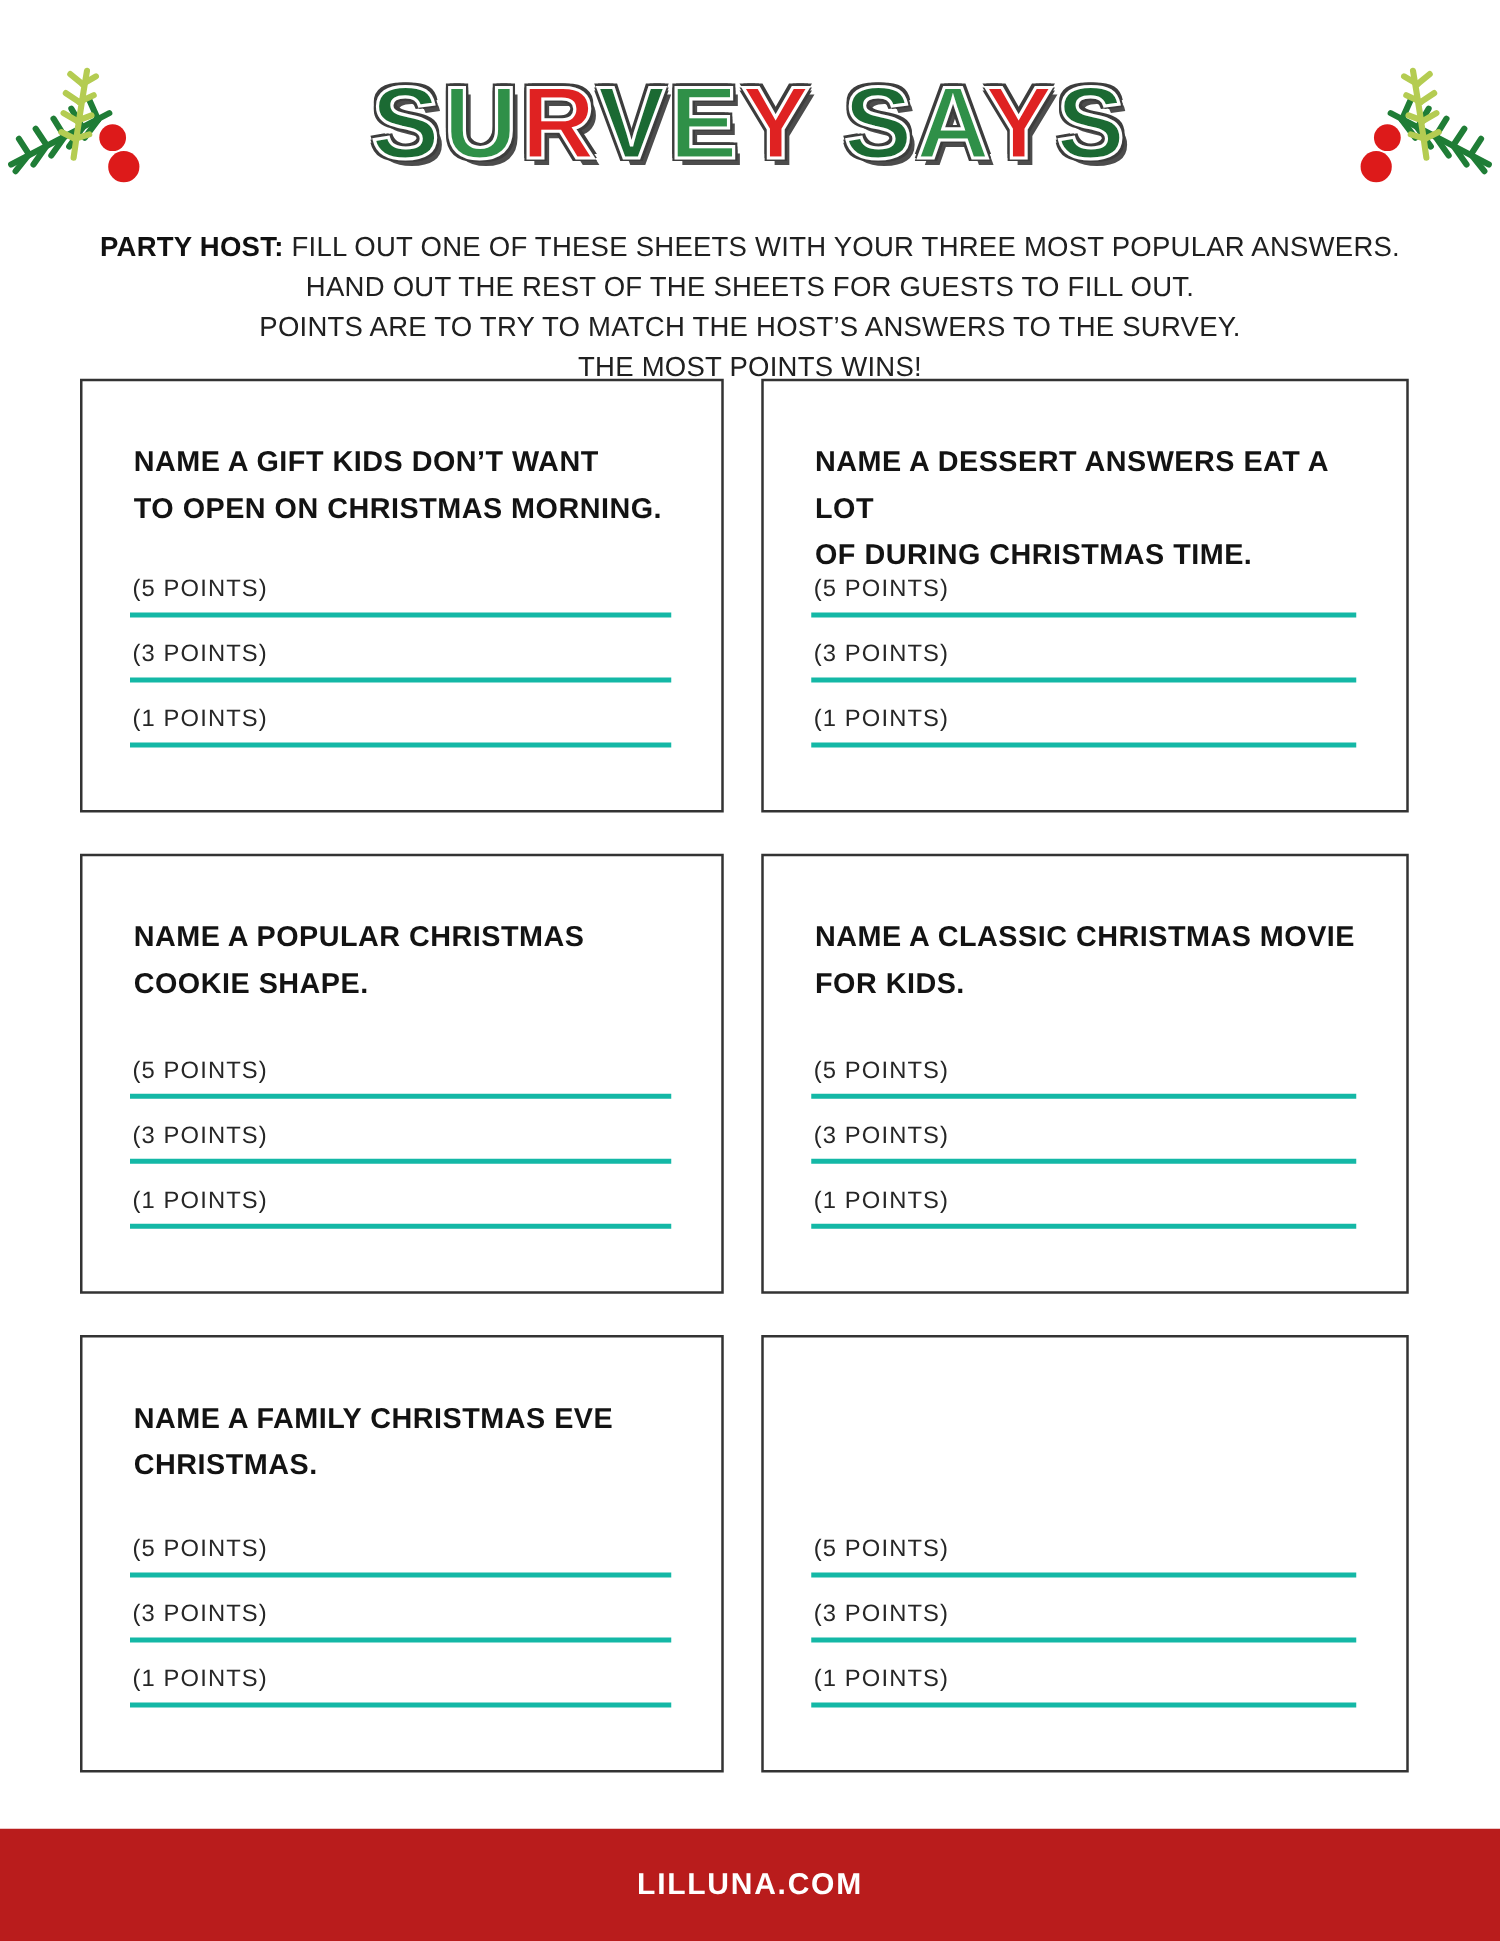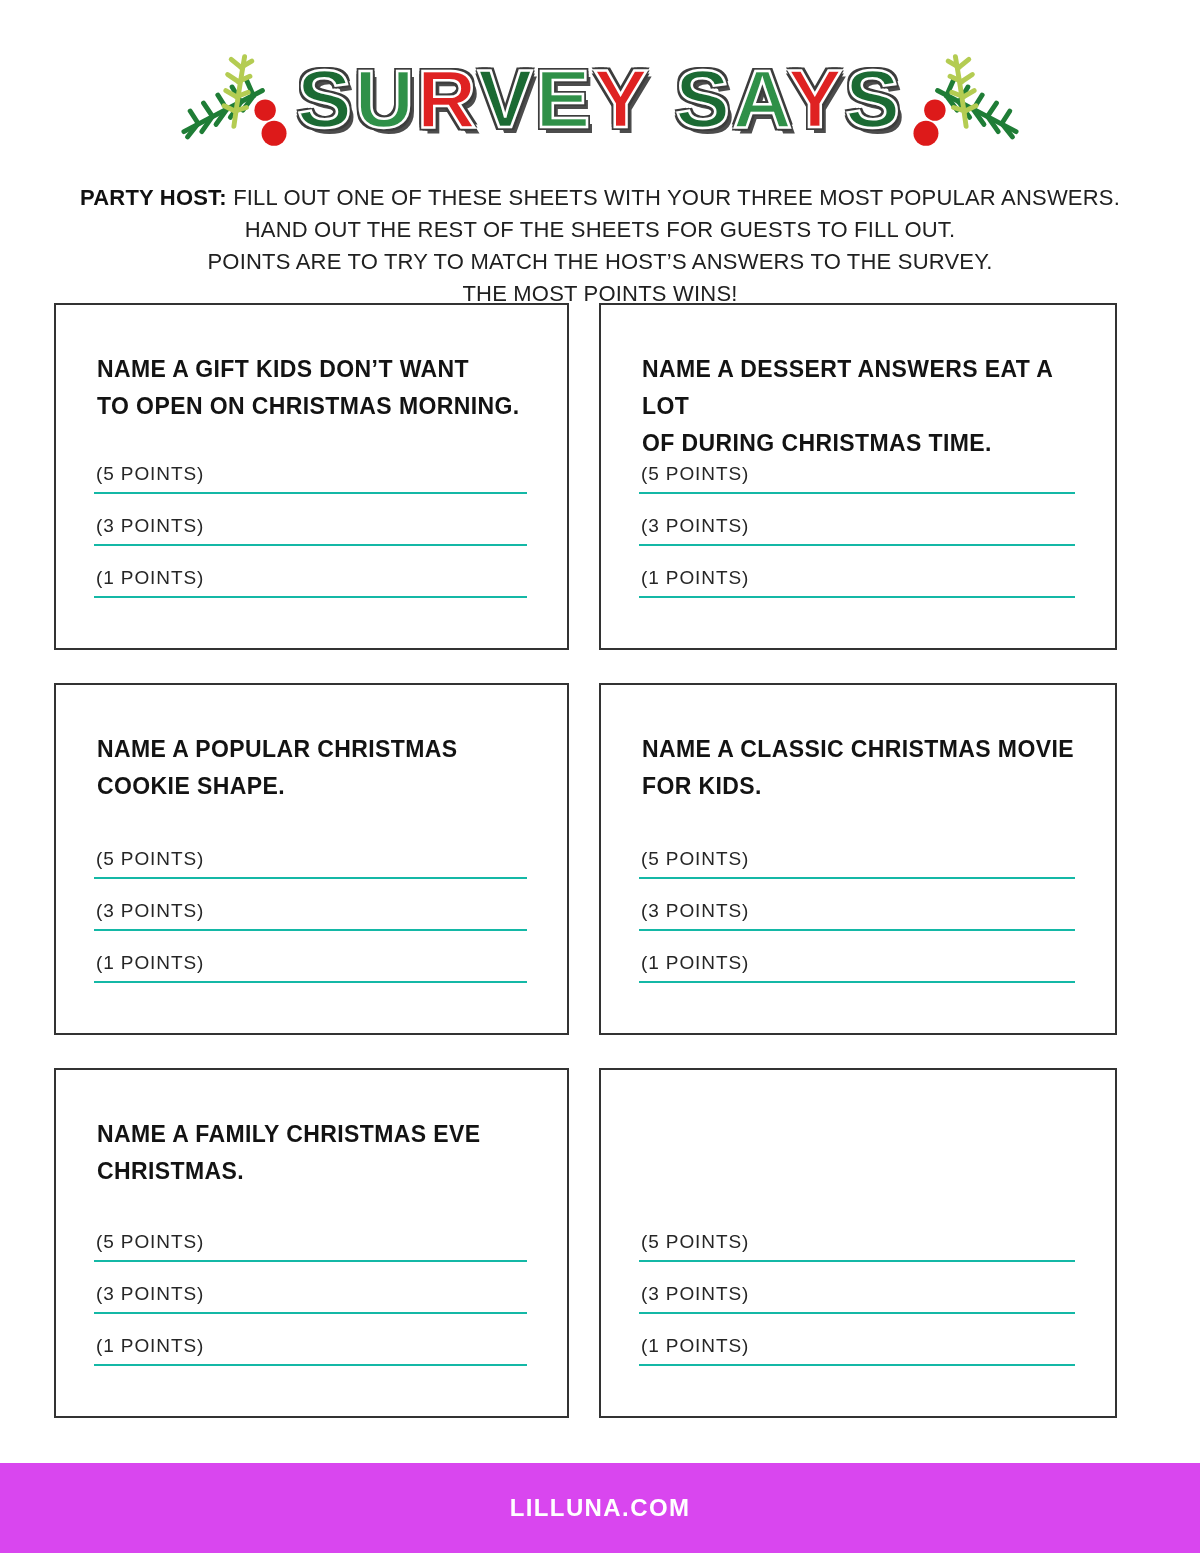--- a/index.html
+++ b/index.html
@@ -5,21 +5,21 @@
   * { margin:0; padding:0; box-sizing:border-box; }
   html,body { background:#ffffff; }
   body {
     width:1200px; height:1553px; position:relative; overflow:hidden;
     font-family:"Liberation Sans","DejaVu Sans",sans-serif; color:#1d1d1d;
   }
 
   
   .header {
     padding-top:40px; height:158px;
-    display:flex; align-items:center; justify-content:center; 
+    display:flex; align-items:center; justify-content:space-between; 
   }
   .holly { width:116px; height:110px; flex:0 0 auto; }
   .holly.right { transform:scaleX(-1); }
   .page-title {
     font-size:82px; font-weight:700; letter-spacing:3px; line-height:1;
     white-space:nowrap; padding:0 6px;
   }
   .t-letter{
     white-space:pre;
     -webkit-text-stroke:2.5px #ffffff;
@@ -31,35 +31,35 @@
 
   
   .instructions {
     margin-top:24px; text-align:center;
     font-size:22px; line-height:32px; color:#202020; letter-spacing:0.2px;
   }
   .i-bold { font-weight:700; color:#111; }
 
   
   .grid {
-    position:absolute; top:303px; left:54px;
+    position:absolute; top:303px; left:64px;
     display:grid;
     grid-template-columns:515px 518px;
     grid-template-rows:347px 352px 350px;
     column-gap:30px; row-gap:33px;
   }
   .card { border:2px solid #333333; position:relative; background:#ffffff; }
   .q {
     position:absolute; top:46px; left:41px; right:38px;
     font-size:23px; font-weight:700; line-height:1.6; letter-spacing:0.4px; color:#131313;
   }
   .card.center-q .q { text-align:center; top:60px; }
 
   .points { position:absolute; left:38px; right:40px; bottom:50px; }
-  .prow { height:52px; border-bottom:2px solid #14b8a6; position:relative; }
+  .prow { height:52px; border-bottom:4px solid #14b8a6; position:relative; }
   .plabel {
     position:absolute; bottom:7px; left:2px;
     font-size:19px; letter-spacing:0.9px; color:#262626; font-weight:400;
   }
 
   
   .footer {
     position:absolute; left:0; bottom:0; width:1200px; height:90px;
     display:flex; align-items:center; justify-content:center;
   }
@@ -242,15 +242,15 @@
           <span class="plabel">(3 POINTS)</span>
         </div>
       <div class="prow">
           <span class="plabel">(1 POINTS)</span>
         </div>
     </div>
   </div>
 
 </div>
 
-<div class="footer" style="background: #d946ef;">
+<div class="footer" style="background: #b91c1c;">
   <span class="footer-text">LILLUNA.COM</span>
 </div>
 
 </body></html>

